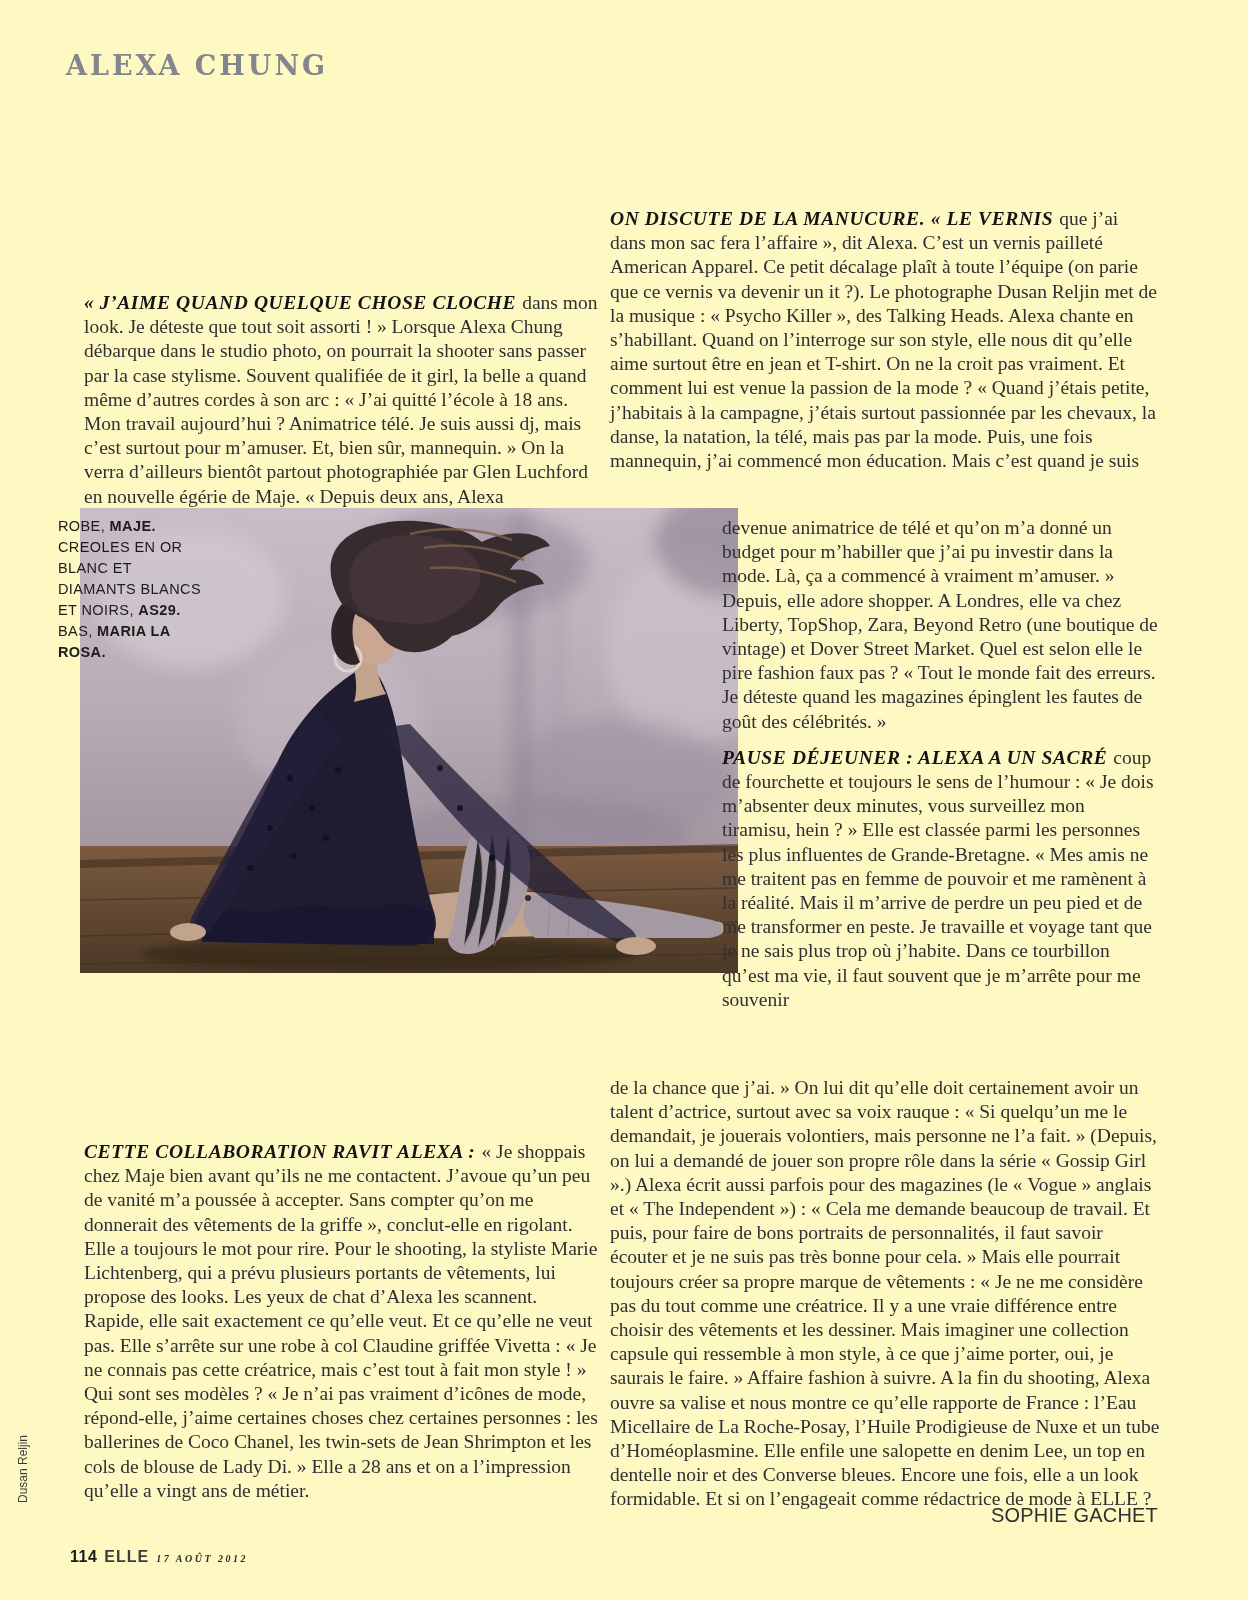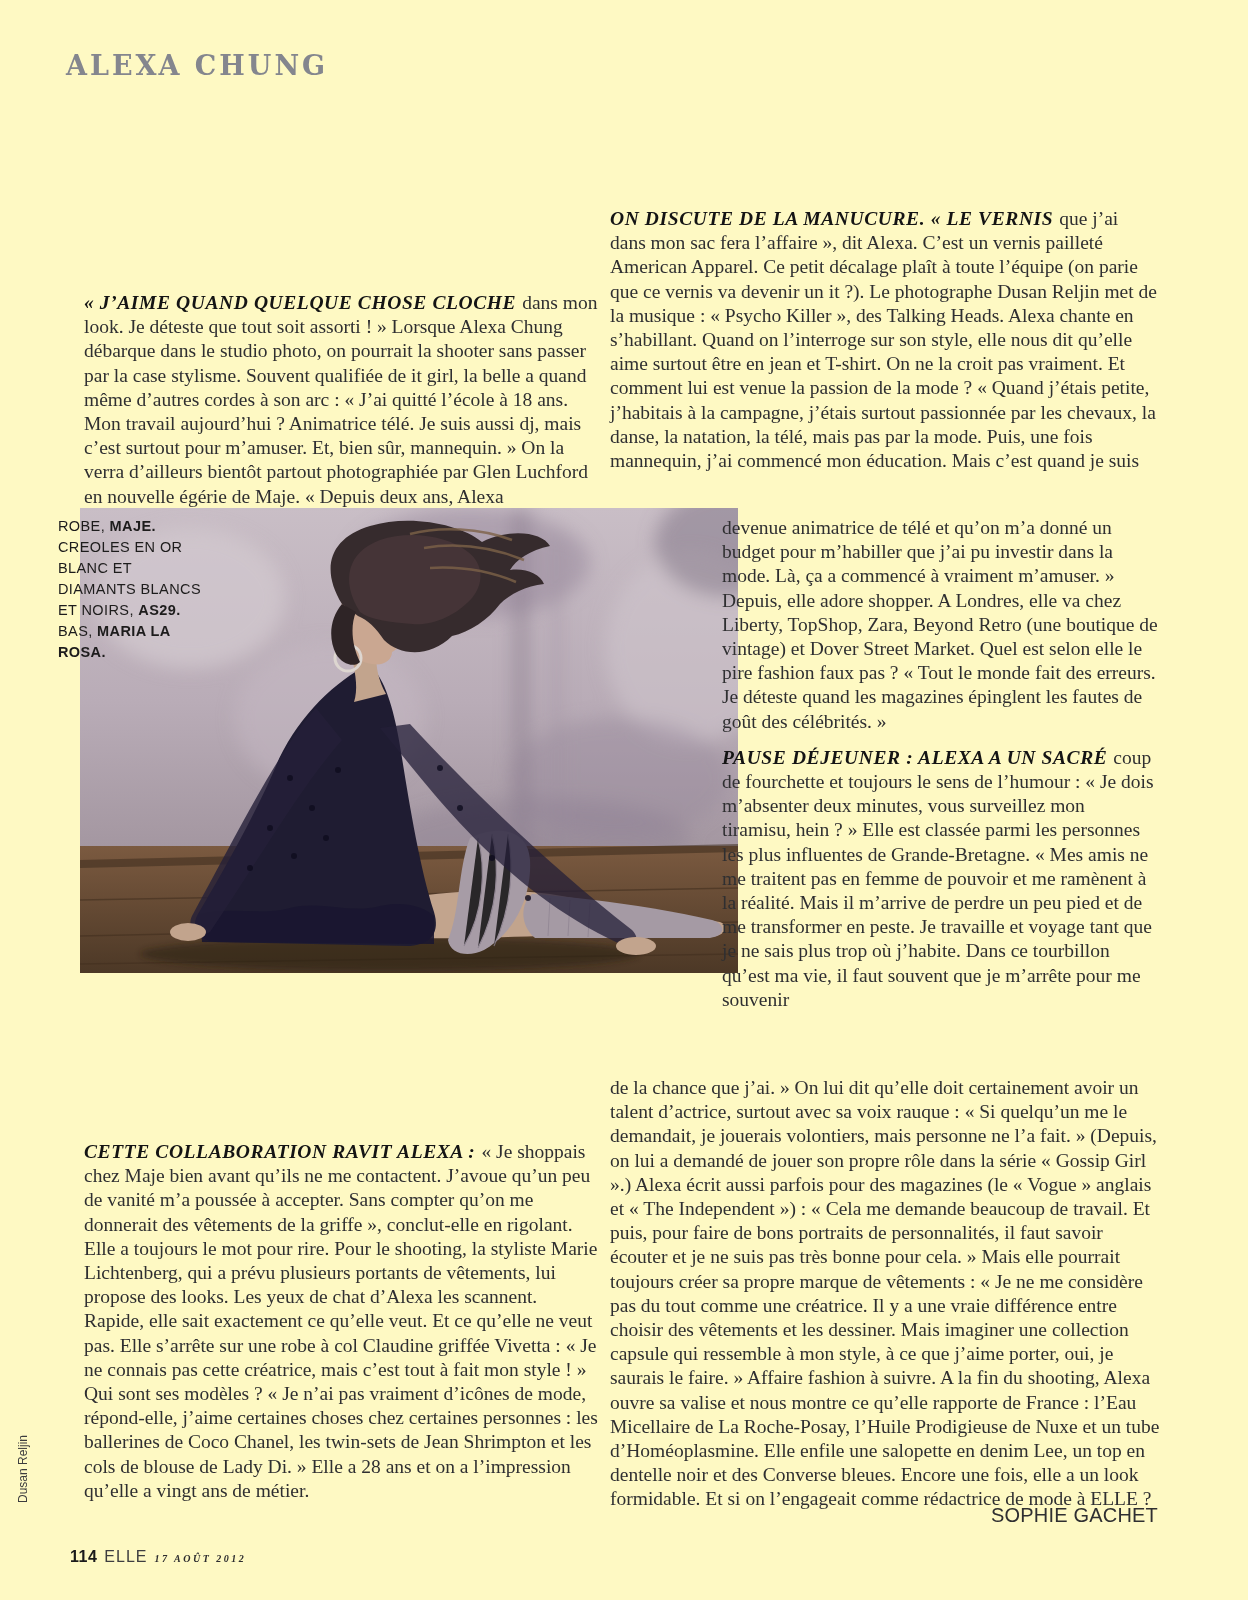--- a/index.html
+++ b/index.html
@@ -68,21 +68,21 @@
     font-family:"Liberation Sans", sans-serif;
     font-size:12px;color:#3c3c3e;
   }
   .footer{
     position:absolute;left:58px;top:1548px;
     font-family:"Liberation Sans", sans-serif;
     font-size:16px;color:#1a1a1a;
     display:flex;align-items:baseline;gap:7px;margin-left:12px;
   }
   .footer .pagenum{font-weight:700;letter-spacing:0.5px;}
-  .footer .mag{font-weight:400;color:#3d3d3f;letter-spacing:1px;}
+  .footer .mag{font-weight:700;color:#3d3d3f;letter-spacing:1px;}
   .footer .date{
     font-family:"Liberation Serif", serif;
     font-style:italic;font-weight:700;
     font-size:10px;letter-spacing:2.5px;color:#2c2c2e;
   }
 </style>
 </head>
 <body>
 
 <div class="page">

